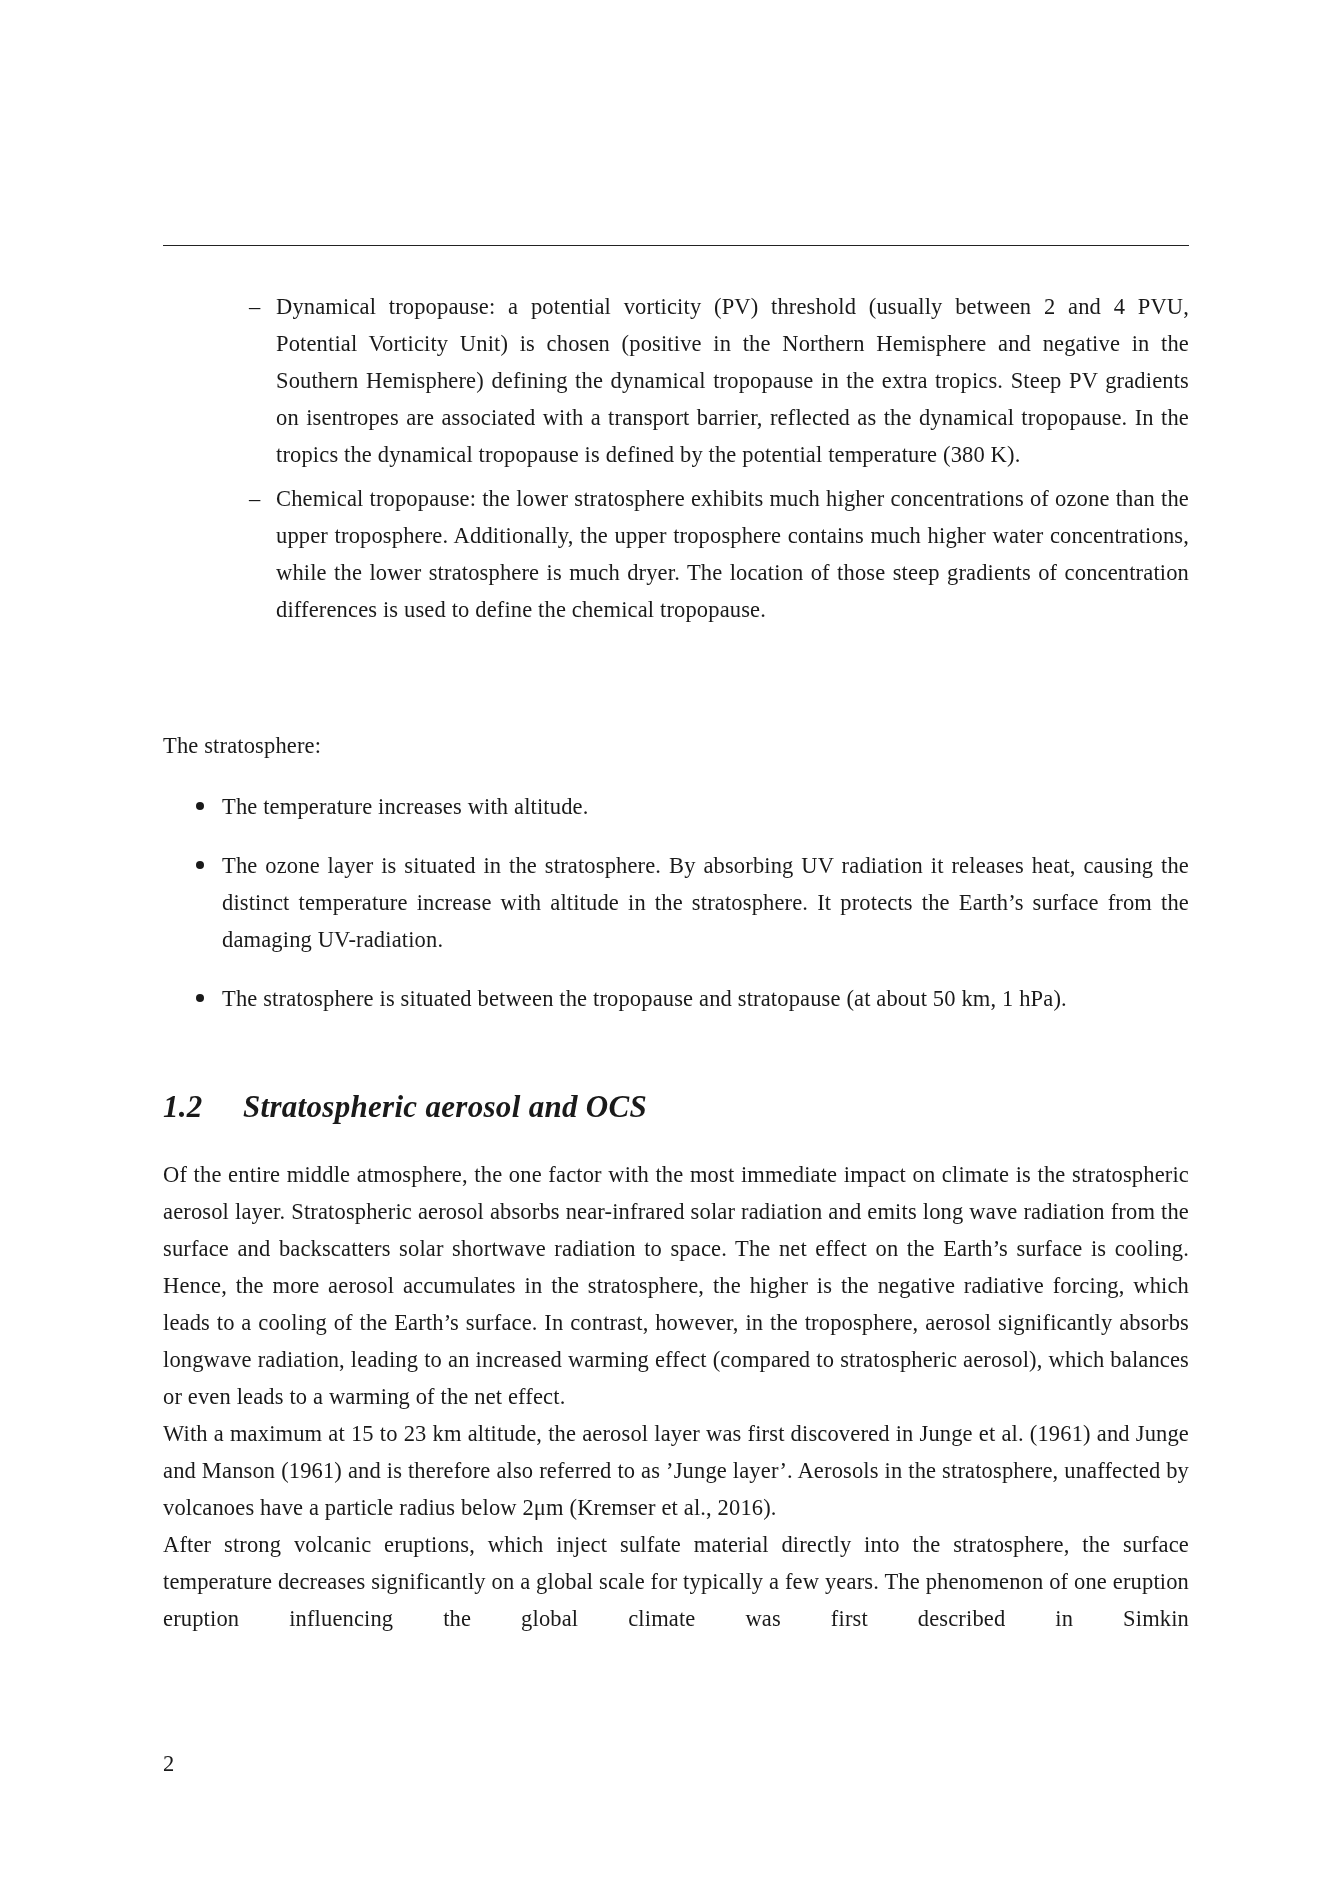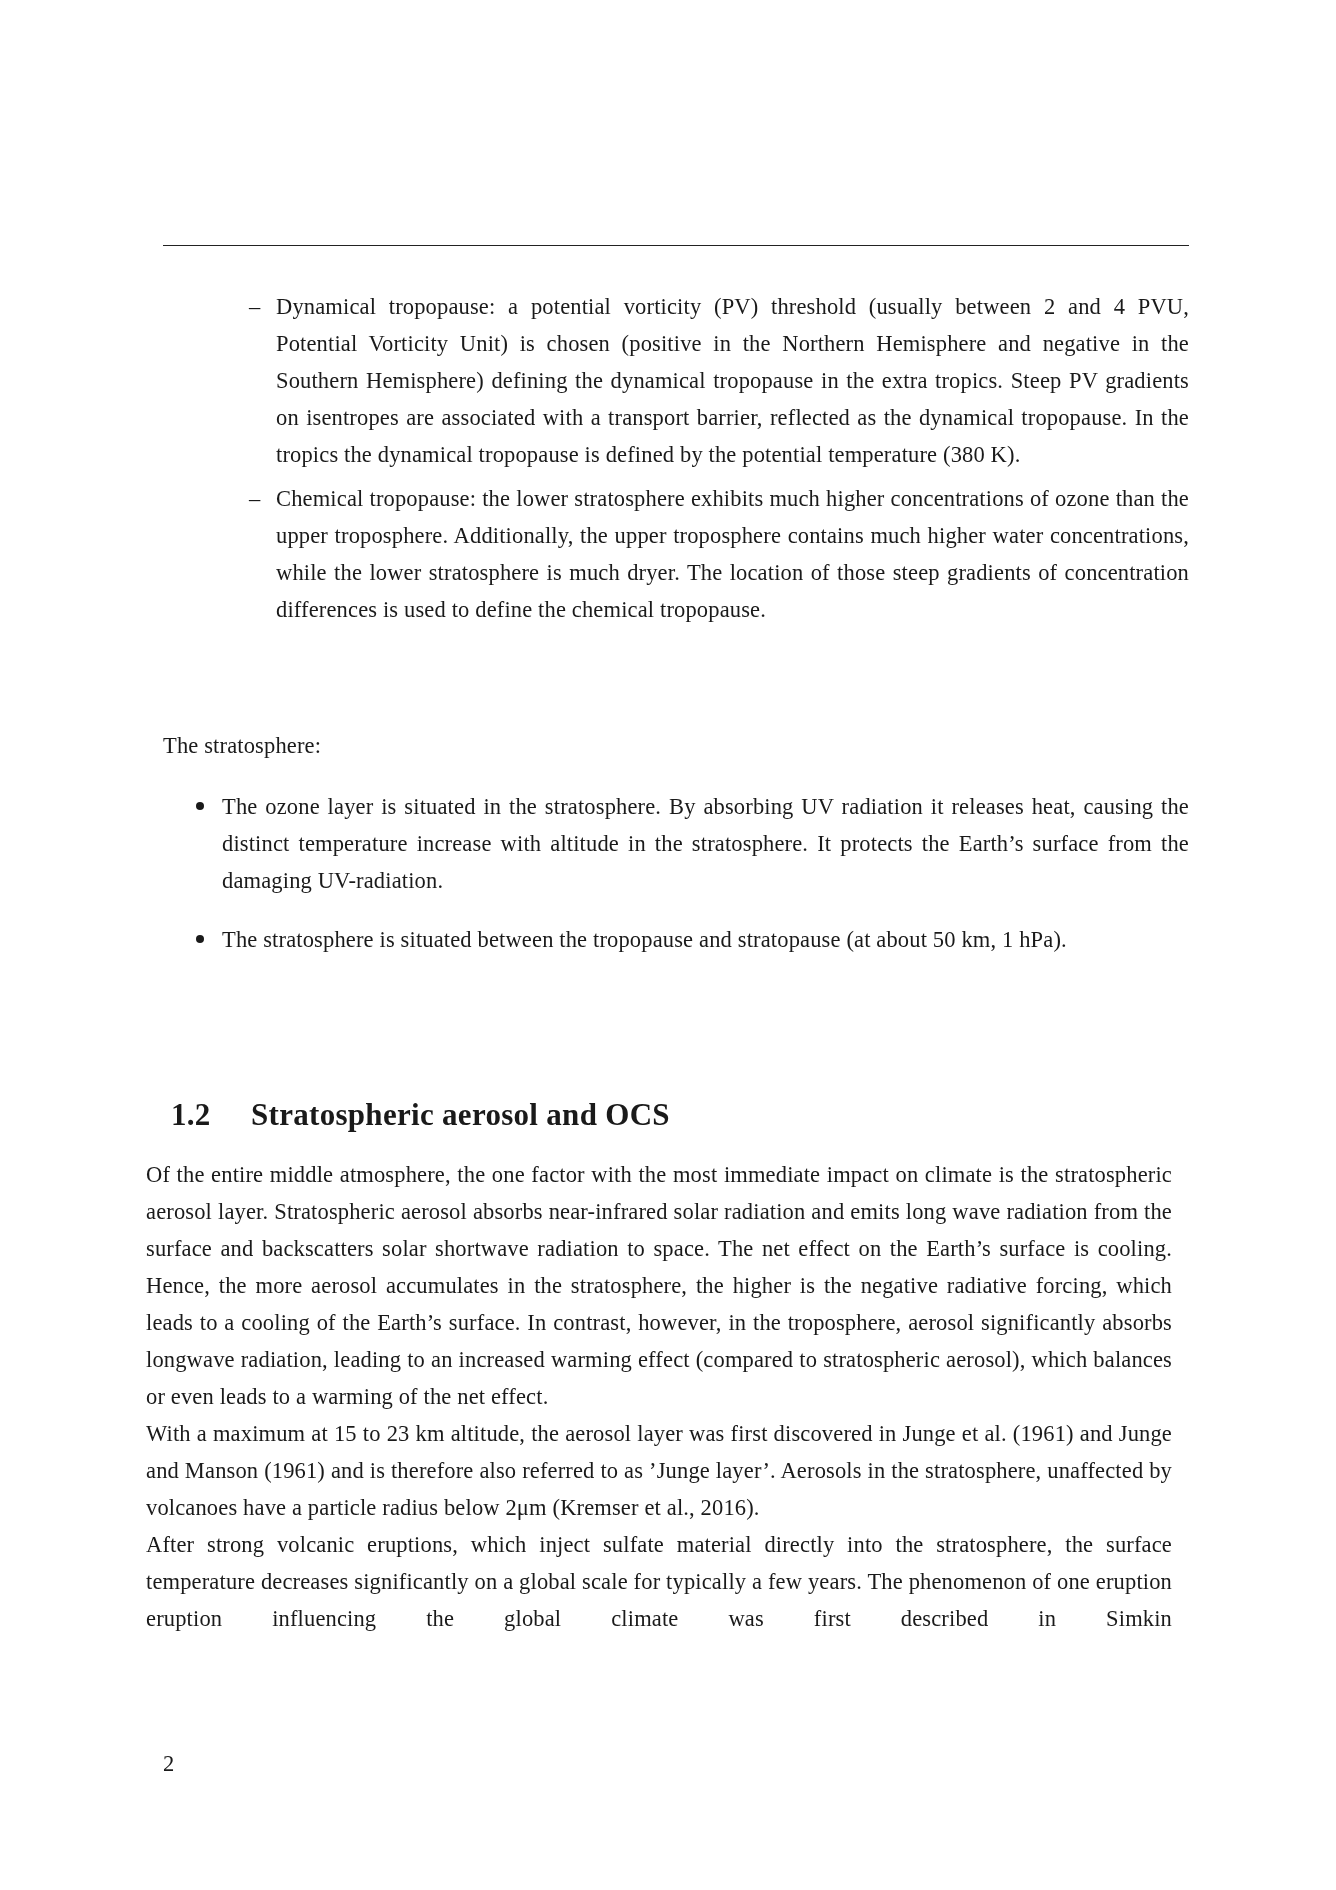--- a/index.html
+++ b/index.html
@@ -96,21 +96,21 @@
       font-weight: bold;
       line-height: 40px;
       letter-spacing: 0.3px;
     }
     .section-number {
       display: inline-block;
       width: 80px;
     }
     .body-paras {
       position: absolute;
-      left: 146px;
+      left: 163px;
       width: 1026px;
       top: 1156px;
     }
     .body-paras p {
       margin: 0;
     }
     .page-number {
       position: absolute;
       left: 163px;
       top: 1745px;
@@ -135,29 +135,33 @@
       <span class="dash-marker">–</span>
       <span>Chemical tropopause: the lower stratosphere exhibits much higher concentrations of ozone than the upper troposphere. Additionally, the upper troposphere contains much higher water concentrations, while the lower stratosphere is much dryer. The location of those steep gradients of concentration differences is used to define the chemical tropopause.</span>
     </li>
   </ul>
 
   <div class="stratosphere-label text">The stratosphere:</div>
 
   <ul class="bullet-list">
     <li class="bullet-item text">
       <span class="bullet-marker"></span>
+      <span>The temperature increases with altitude.</span>
+    </li>
+    <li class="bullet-item text">
+      <span class="bullet-marker"></span>
       <span>The ozone layer is situated in the stratosphere. By absorbing UV radiation it releases heat, causing the distinct temperature increase with altitude in the stratosphere. It protects the Earth’s surface from the damaging UV-radiation.</span>
     </li>
     <li class="bullet-item text">
       <span class="bullet-marker"></span>
       <span>The stratosphere is situated between the tropopause and stratopause (at about 50 km, 1 hPa).</span>
     </li>
   </ul>
 
-  <h2 class="section-heading" style="margin:8px;">
+  <h2 class="section-heading" style="margin:0;font-style:italic;">
     <span class="section-number">1.2</span><span>Stratospheric aerosol and OCS</span>
   </h2>
 
   <div class="body-paras text">
     <p>Of the entire middle atmosphere, the one factor with the most immediate impact on climate is the stratospheric aerosol layer. Stratospheric aerosol absorbs near-infrared solar radiation and emits long wave radiation from the surface and backscatters solar shortwave radiation to space. The net effect on the Earth’s surface is cooling. Hence, the more aerosol accumulates in the stratosphere, the higher is the negative radiative forcing, which leads to a cooling of the Earth’s surface. In contrast, however, in the troposphere, aerosol significantly absorbs longwave radiation, leading to an increased warming effect (compared to stratospheric aerosol), which balances or even leads to a warming of the net effect.</p>
     <p>With a maximum at 15 to 23 km altitude, the aerosol layer was first discovered in Junge et al. (1961) and Junge and Manson (1961) and is therefore also referred to as ’Junge layer’. Aerosols in the stratosphere, unaffected by volcanoes have a particle radius below 2μm (Kremser et al., 2016).</p>
     <p style="text-align-last: justify;">After strong volcanic eruptions, which inject sulfate material directly into the stratosphere, the surface temperature decreases significantly on a global scale for typically a few years. The phenomenon of one eruption eruption influencing the global climate was first described in Simkin</p>
   </div>
 
   <div class="page-number">2</div>

